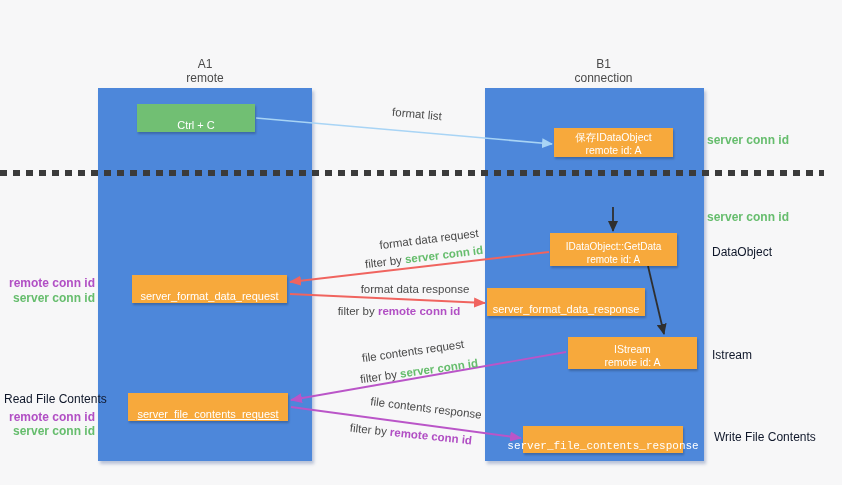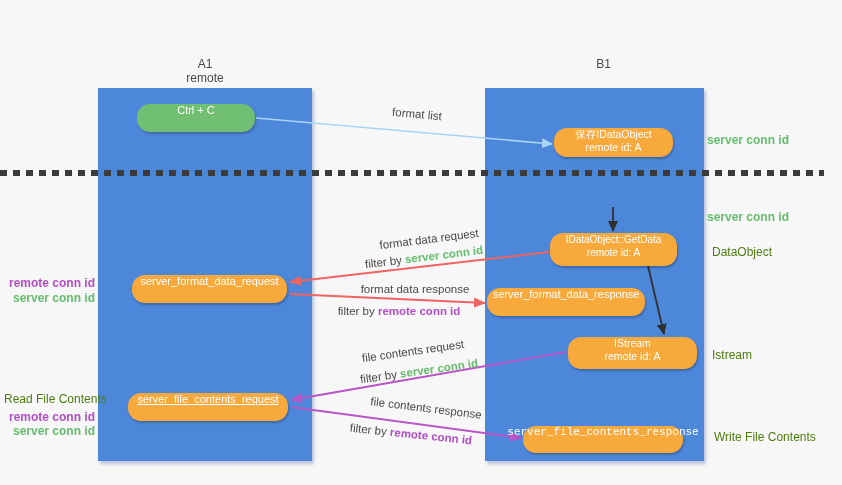--- a/index.html
+++ b/index.html
@@ -21,53 +21,53 @@
     position:absolute; top:88px; height:373px; background:#4d87da;
     box-shadow:2px 3px 3px rgba(110,130,175,.45); z-index:1;
   }
   .dots {
     position:absolute; top:170px; left:0; width:824px; height:6px; z-index:2;
     background:repeating-linear-gradient(90deg,#3b3b3b 0 7px,transparent 7px 13px);
   }
   svg.arrows { position:absolute; left:0; top:0; z-index:2; pointer-events:none; }
   .node {
     position:absolute; display:flex; flex-direction:column; align-items:center;
-    justify-content:flex-start; color:#fff; text-align:center; z-index:3;
+    justify-content:flex-end; color:#fff; text-align:center; z-index:3;
     font-size:11px; line-height:13px; box-shadow:1px 2px 2px rgba(0,0,0,.22);
     white-space:nowrap;
-    border-radius:13px;
   }
   .node.green { background:#71bf73; }
   .node.orange { background:#f7a93c; }
   .lbl {
     position:absolute; font-size:11.5px; color:#4a4a4a; white-space:nowrap;
     z-index:5; transform:translate(-50%,-50%);
   }
   .key-green  { color:#66bd6d; font-weight:bold; }
   .key-purple { color:#b14fc4; font-weight:bold; }
   .side {
     position:absolute; font-size:12px; font-weight:bold; white-space:nowrap; z-index:5;
   }
   .side.green  { color:#66bd6d; }
   .side.purple { color:#b14fc4; }
-  .side.plain  { color:#4d7c0f; font-weight:normal; }
+  .side.plain  { color:#0f172a; font-weight:normal; }
   .ralign { width:95px; text-align:right; left:0; }
 </style>
 </head>
 <body>
 
 <div class="canvas">
 
 
   <div class="col-head" style="left:98px;width:214px;">
     <div>A1</div>
     <div>remote</div>
   </div>
   <div class="col-head" style="left:494px;width:219px;">
     <div>B1</div>
+    <div>connection</div>
   </div>
 
   <div class="col" style="left:98px;width:214px;"></div>
   <div class="col" style="left:485px;width:219px;"></div>
 
   <div class="dots"></div>
 
   <svg class="arrows" width="842" height="485">
     <defs>
       <marker id="mBlue" markerUnits="userSpaceOnUse" markerWidth="11" markerHeight="10" refX="10" refY="5" orient="auto">

